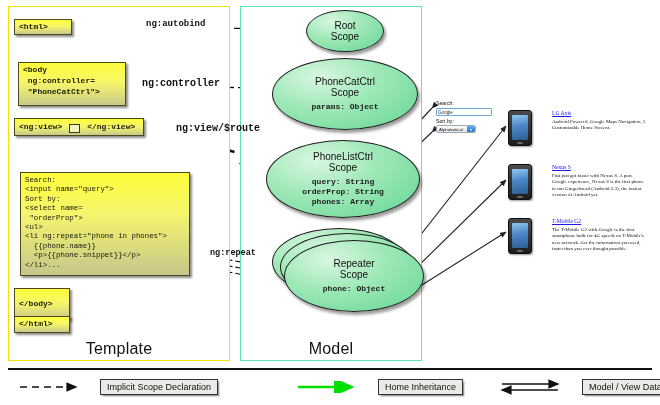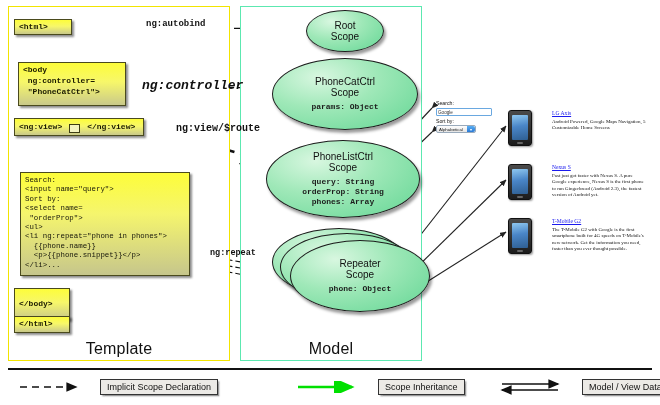--- a/index.html
+++ b/index.html
@@ -71,21 +71,21 @@
     font-family:"Liberation Mono","DejaVu Sans Mono",monospace;
     font-weight:bold;font-size:8px;line-height:1.25;margin-top:4px;color:#1c1c1c;
   }
   #scope-root{left:306px;top:10px;width:76px;height:40px;}
   #scope-phonecat{left:272px;top:58px;width:144px;height:70px;}
   #scope-phonelist{left:266px;top:140px;width:152px;height:76px;}
   .rep{left:0;top:0;width:132px;height:66px;}
   #rep-stack{position:absolute;left:272px;top:228px;width:156px;height:82px;}
   #rep1{position:absolute;left:0px;top:0px;}
   #rep2{position:absolute;left:8px;top:5px;}
-  #rep3{position:absolute;left:18px;top:12px;width:138px;height:70px;}
+  #rep3{position:absolute;left:12px;top:12px;width:138px;height:70px;}
 
   
   #search-form{position:absolute;left:436px;top:100px;width:60px;}
   .vlabel{font-size:5.2px;color:#111;line-height:1.25;}
   #search-input{
     width:56px;height:8px;box-sizing:border-box;
     border:1px solid #6aa8e0;background:#fff;border-radius:1px;
     font-size:4.6px;color:#333;padding:0 1px;line-height:7px;margin:1px 0 2px;
   }
   #sort-select{
@@ -132,21 +132,21 @@
   #entry1{left:552px;top:110px;}
   #entry2{left:552px;top:164px;}
   #entry3{left:552px;top:218px;}
 
   
   .elabel{
     position:absolute;font-family:"Liberation Mono","DejaVu Sans Mono",monospace;
     font-weight:bold;color:#111;white-space:nowrap;
   }
   #lbl-autobind{left:146px;top:19px;font-size:9px;}
-  #lbl-controller{left:142px;top:78px;font-size:13px;font-style:italic;}
+  #lbl-controller{left:142px;top:78px;font-size:10px;}
   #lbl-ngview{left:176px;top:123px;font-size:10px;}
   #lbl-repeat{left:210px;top:248px;font-size:8.5px;}
 
   
   #legend{position:absolute;left:0;top:368px;width:660px;height:37px;}
   #legend-rule{position:absolute;left:8px;top:0;width:644px;height:2px;background:#111;}
   .lg-item{position:absolute;top:11px;display:flex;align-items:center;gap:16px;}
   .lg-box{
     border:1.2px solid #333;background:#eceae6;
     box-shadow:1.5px 1.5px 1.5px rgba(0,0,0,.4);
@@ -317,21 +317,21 @@
       <svg width="66" height="12">
         <line x1="2" y1="6" x2="58" y2="6" stroke="#111" stroke-width="1.6" stroke-dasharray="7,5" marker-end="url(#ahBlack)"></line>
       </svg>
       <div class="lg-box">Implicit Scope Declaration</div>
     </div>
 
     <div class="lg-item" id="lg2">
       <svg width="66" height="12">
         <line x1="2" y1="6" x2="56" y2="6" stroke="#00e000" stroke-width="2.6" marker-end="url(#ahGreen)"></line>
       </svg>
-      <div class="lg-box">Scope Inheritance</div>
+      <div class="lg-box">Home Inheritance</div>
     </div>
 
     <div class="lg-item" id="lg3">
       <svg width="66" height="16">
         <line x1="2" y1="5" x2="58" y2="5" stroke="#111" stroke-width="1.6" marker-end="url(#ahBlack)"></line>
         <line x1="58" y1="11" x2="2" y2="11" stroke="#111" stroke-width="1.6" marker-end="url(#ahBlack)"></line>
       </svg>
       <div class="lg-box">Model / View Data-binding</div>
     </div>
   </div>

